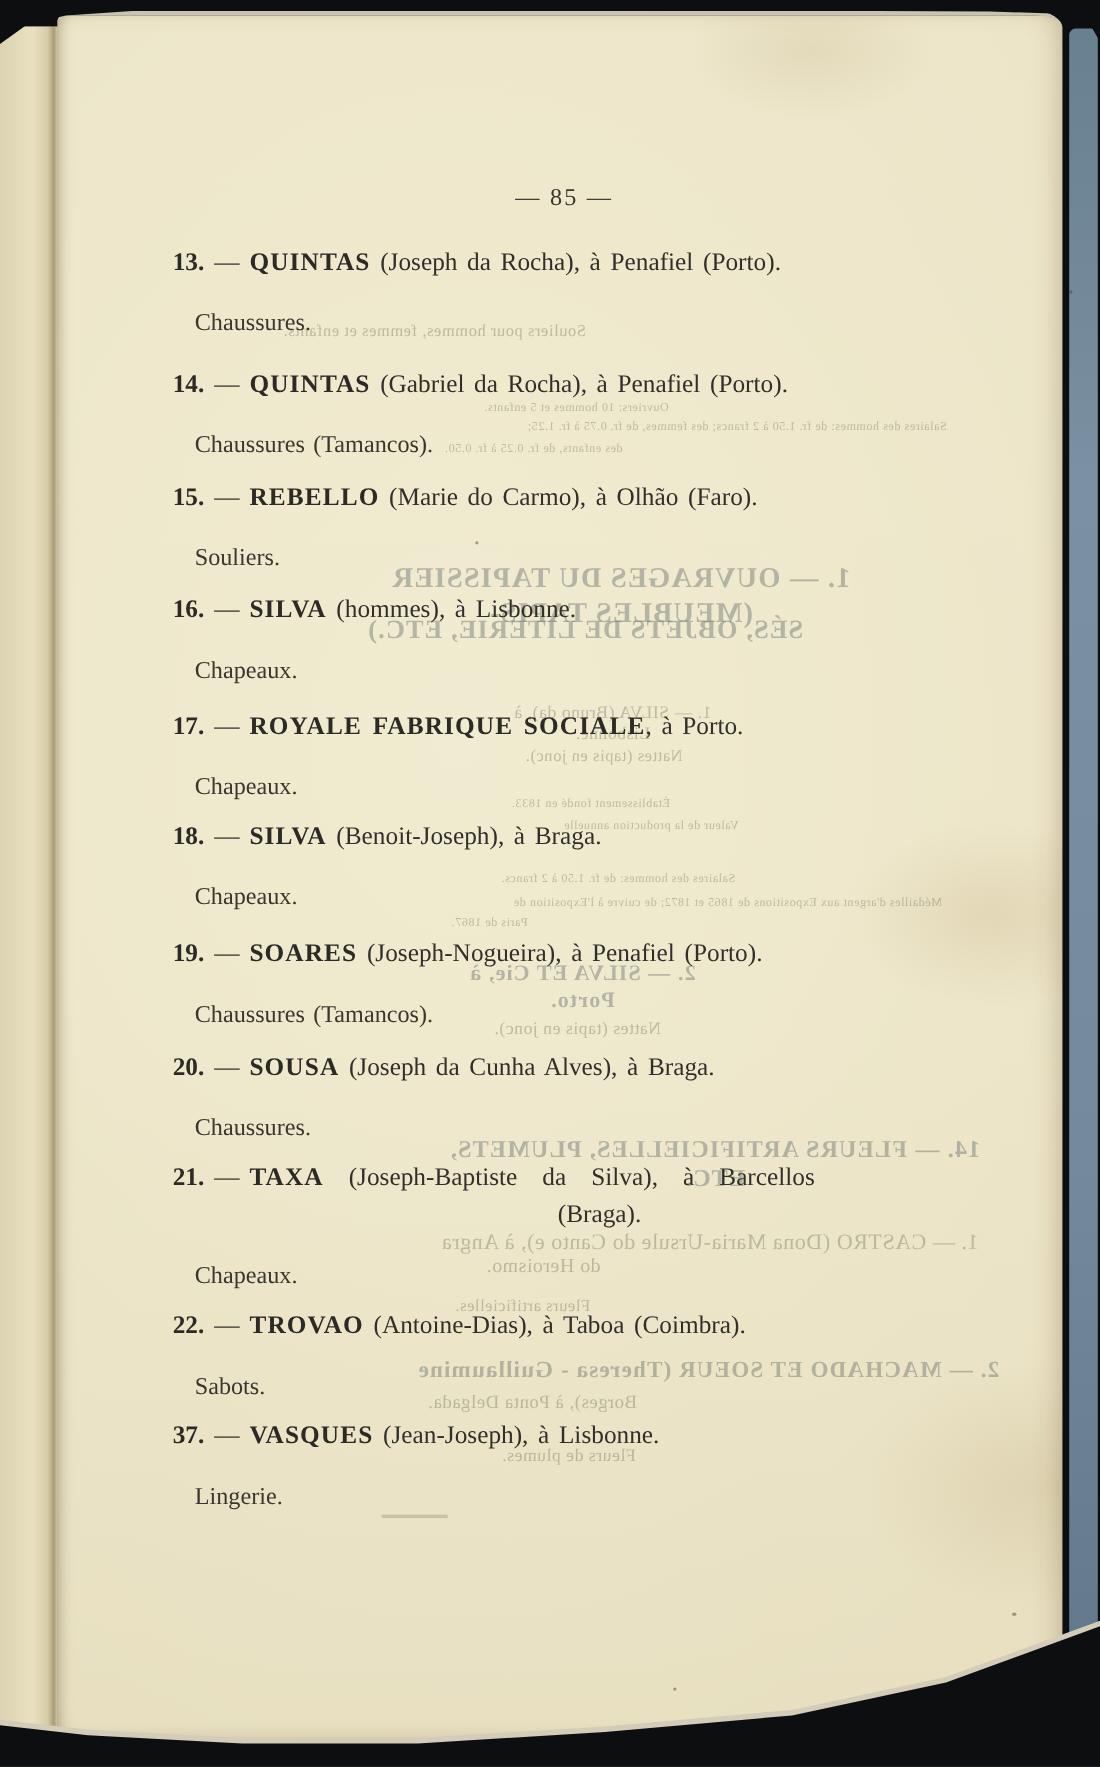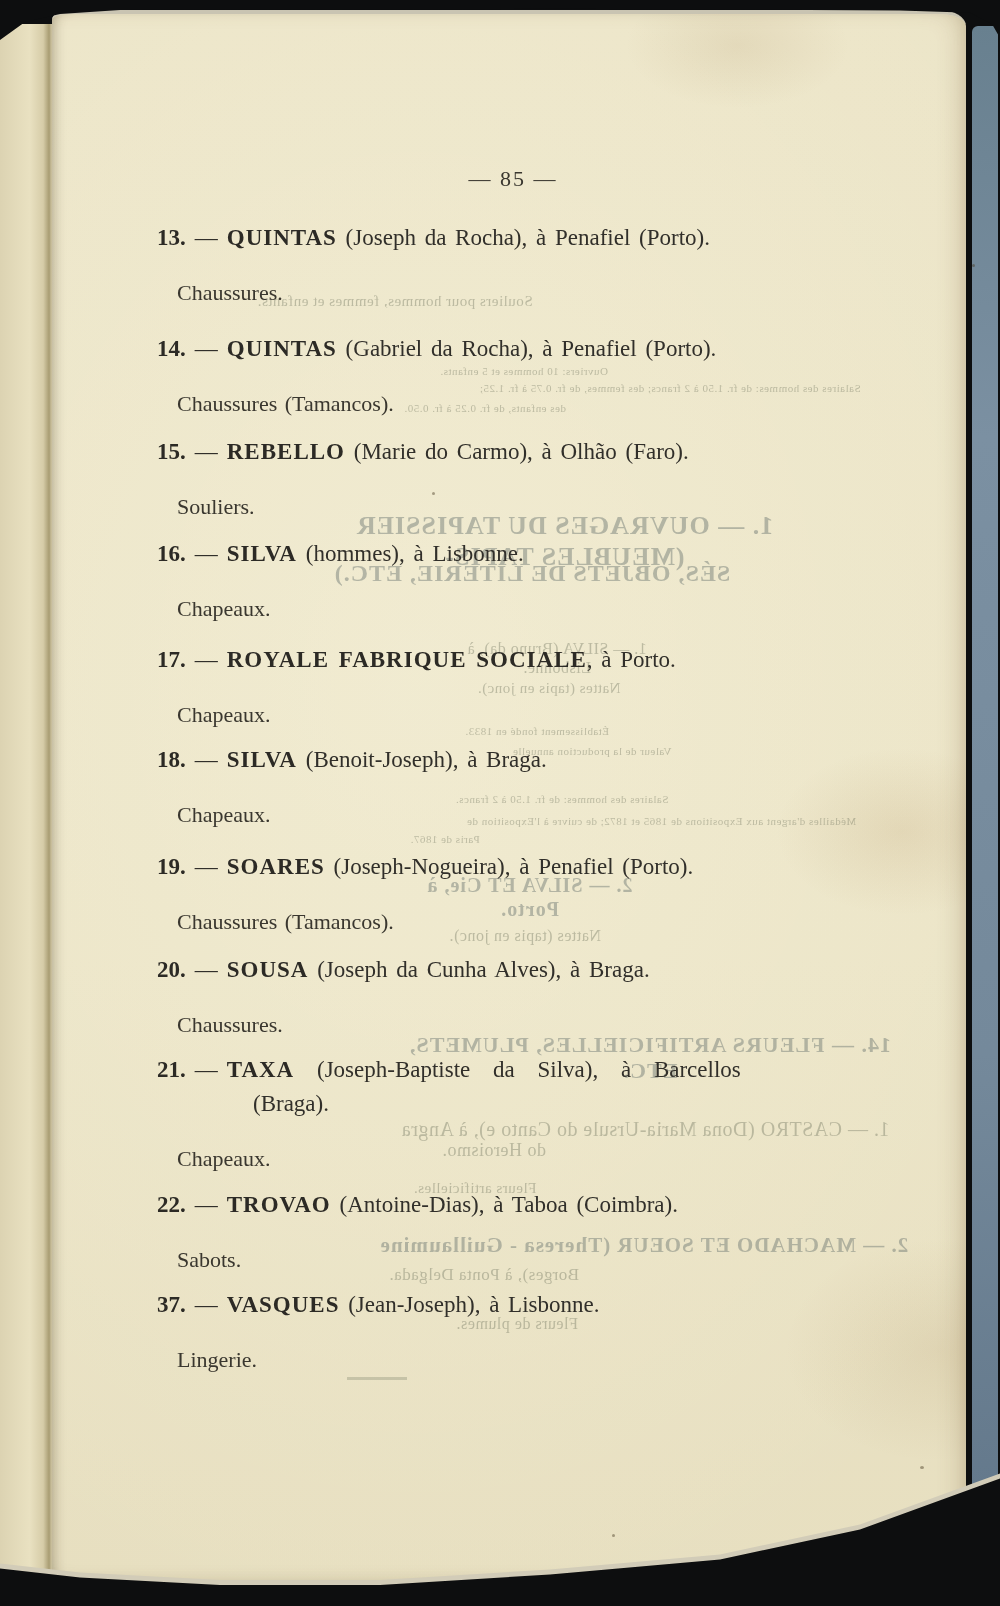--- a/index.html
+++ b/index.html
@@ -46,21 +46,21 @@
   .entry:nth-child(3){top:421px}.entry:nth-child(4){top:523px}
   .entry:nth-child(5){top:629px}.entry:nth-child(6){top:729px}
   .entry:nth-child(7){top:836px}.entry:nth-child(8){top:939px}
   .entry:nth-child(9){top:1039px}.entry:nth-child(10){top:1174px}
   .entry:nth-child(11){top:1274px}
   .entry-head{margin:0;font-size:23px;line-height:34px;word-spacing:3px;color:#312f2a;}
   .entry-head.spread{word-spacing:17px;}
   .num,.name{font-weight:bold;color:#2c2a25;}
   .name{letter-spacing:1px;}
   .dash{margin:0 9px;}
-  .rest2{display:block;margin-left:96px;}
+  .rest2{display:block;margin-left:64px;text-align:center;}
   .entry-desc{margin:24px 0 0 20px;font-size:22px;line-height:28px;word-spacing:2px;color:#3a372f;}
 
   
   .top-black{position:absolute;left:0;top:0;width:100%;height:40px;background:#0d0e0f;
     clip-path:polygon(0 0,100% 0,100% 95%,99.2% 60%,97% 32%,90% 26%,55% 22%,12% 25%,6% 35%,2.5% 55%,0 100%);}
   .bottom-edge-line{position:absolute;left:0;bottom:5px;width:100%;height:150px;background:#d2ccb8;
     clip-path:polygon(0 75%,8% 81%,22% 86%,38% 86%,55% 79%,72% 69%,86% 49%,100% 15%,100% 100%,0 100%);}
   .bottom-black{position:absolute;left:0;bottom:0;width:100%;height:150px;background:#0d0e0f;
     clip-path:polygon(0 75%,8% 81%,22% 86%,38% 86%,55% 79%,72% 69%,86% 49%,100% 15%,100% 100%,0 100%);}
 

